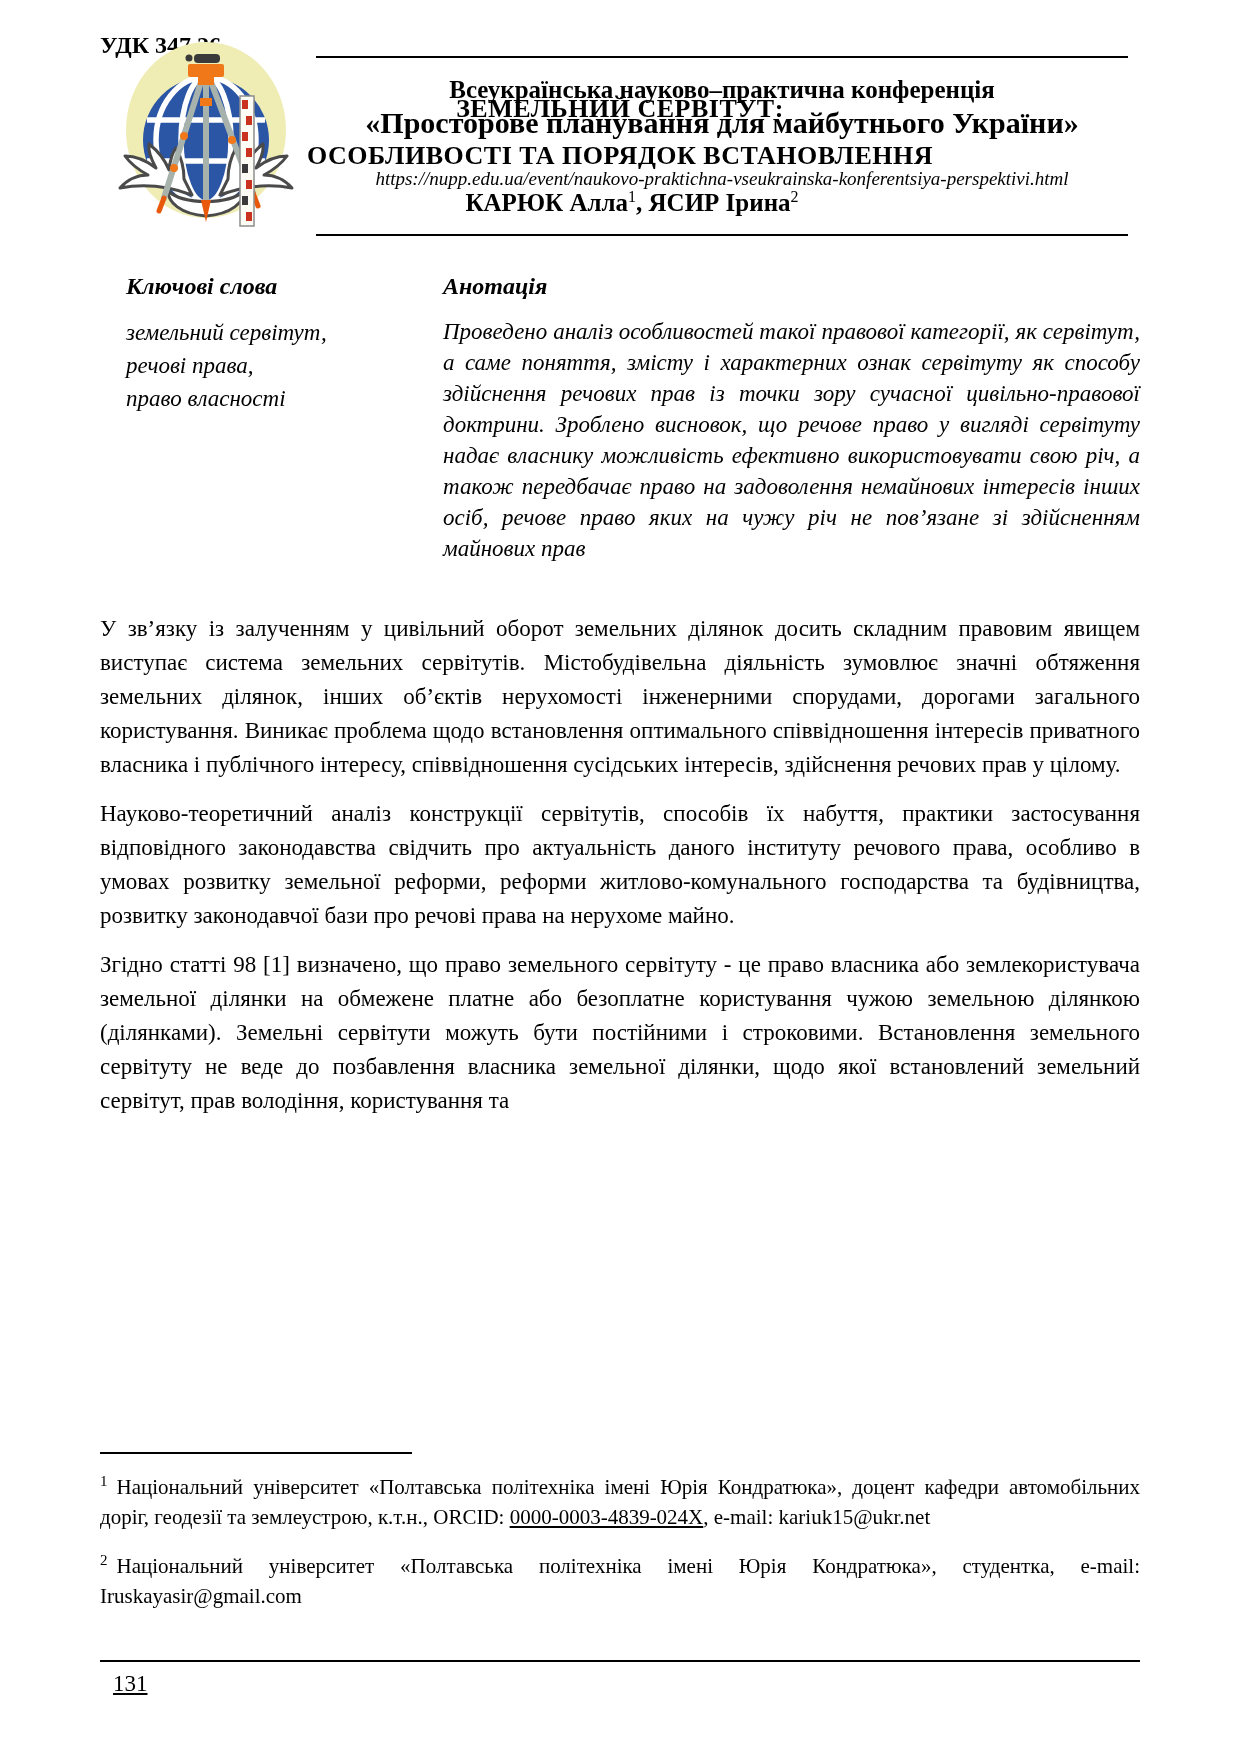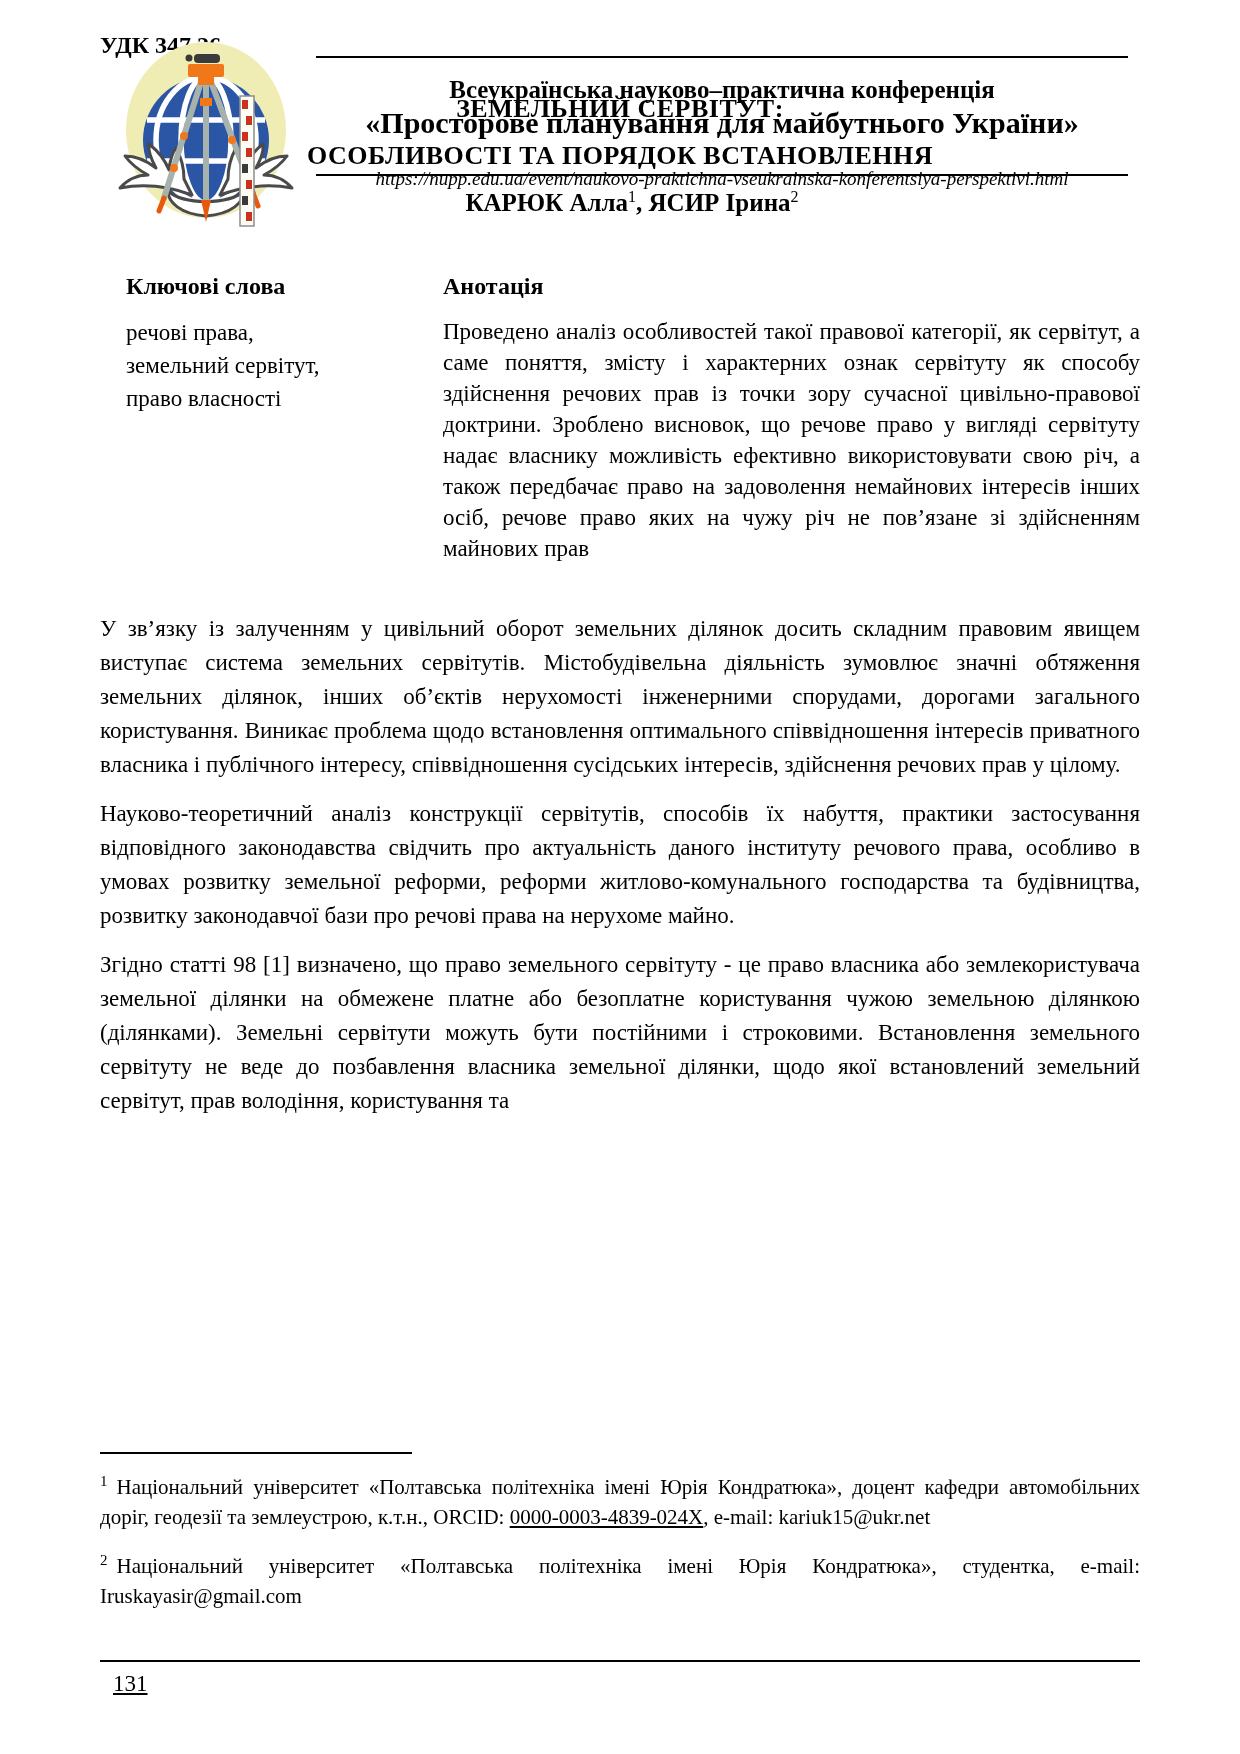--- a/index.html
+++ b/index.html
@@ -13,39 +13,39 @@
     overflow: hidden;
   }
 
   
   .header { position: absolute; top: 0; left: 0; right: 0; height: 235px; }
   .logo {
     position: absolute; left: 104px; top: 40px;
     width: 202px; height: 192px;
   }
   .header-text {
-    position: absolute; left: 316px; width: 812px; top: 56px; height: 120px;
+    position: absolute; left: 316px; width: 812px; top: 56px; height: 180px;
     box-sizing: border-box;
     border-top: 2px solid #000;
     border-bottom: 2px solid #000;
     text-align: center;
   }
   .conf-line1 { font-weight: bold; font-size: 25px; line-height: 30px; margin-top: 17px; }
   .conf-line2 { font-weight: bold; font-size: 30px; line-height: 36px; }
   .conf-url   { font-style: italic; font-size: 19px; margin-top: 27px; }
 
   
   .udc { margin: 32px 0 0 100px; font-weight: bold; font-size: 24px; }
   .title-block { text-align: center; margin-top: 26px; }
   .title-line { font-weight: bold; font-size: 26px; line-height: 47px; letter-spacing: 0.5px; }
   .authors { text-align: center; font-weight: bold; font-size: 25px; margin-top: 9px; padding-left: 24px; }
   .authors sup { font-size: 16px; font-weight: normal; }
 
   
-  .twocol { display: flex; margin: 56px 100px 0 100px; }
+  .twocol { display: flex; margin: 56px 100px 0 100px; font-style: italic; }
   .col-keywords { flex: none; width: 285px; margin-left: 26px; }
   .col-abstract { flex: 1; margin-left: 32px; }
   .col-heading { font-weight: bold; font-size: 24px; margin-bottom: 16px; }
   .keyword-item { font-size: 23px; line-height: 33px; }
   .abstract-text { font-size: 23px; line-height: 31px; text-align: justify; }
 
   
   .body-text { margin: 48px 100px 0 100px; }
   .body-text p { font-size: 23px; line-height: 34px; text-align: justify; margin: 0 0 15px 0; }
 
@@ -129,22 +129,22 @@
 
   <div class="title-block">
     <div class="title-line">ЗЕМЕЛЬНИЙ СЕРВІТУТ:</div>
     <div class="title-line">ОСОБЛИВОСТІ ТА ПОРЯДОК ВСТАНОВЛЕННЯ</div>
     <div class="authors"><span>КАРЮК Алла</span><sup>1</sup><span>, </span><span>ЯСИР Ірина</span><sup>2</sup></div>
   </div>
 
   <div class="twocol">
     <div class="col-keywords">
       <div class="col-heading">Ключові слова</div>
+      <div class="keyword-item">земельний сервітут,</div>
       <div class="keyword-item">речові права,</div>
-      <div class="keyword-item">земельний сервітут,</div>
       <div class="keyword-item">право власності</div>
     </div>
     <div class="col-abstract">
       <div class="col-heading">Анотація</div>
       <div class="abstract-text">Проведено аналіз особливостей такої правової категорії, як сервітут, а саме поняття, змісту і характерних ознак сервітуту як способу здійснення речових прав із точки зору сучасної цивільно-правової доктрини. Зроблено висновок, що речове право у вигляді сервітуту надає власнику можливість ефективно використовувати свою річ, а також передбачає право на задоволення немайнових інтересів інших осіб, речове право яких на чужу річ не пов’язане зі здійсненням майнових прав</div>
     </div>
   </div>
 
   <div class="body-text">
     <p>У зв’язку із залученням у цивільний оборот земельних ділянок досить складним правовим явищем виступає система земельних сервітутів. Містобудівельна діяльність зумовлює значні обтяження земельних ділянок, інших об’єктів нерухомості інженерними спорудами, дорогами загального користування. Виникає проблема щодо встановлення оптимального співвідношення інтересів приватного власника і публічного інтересу, співвідношення сусідських інтересів, здійснення речових прав у цілому.</p>

